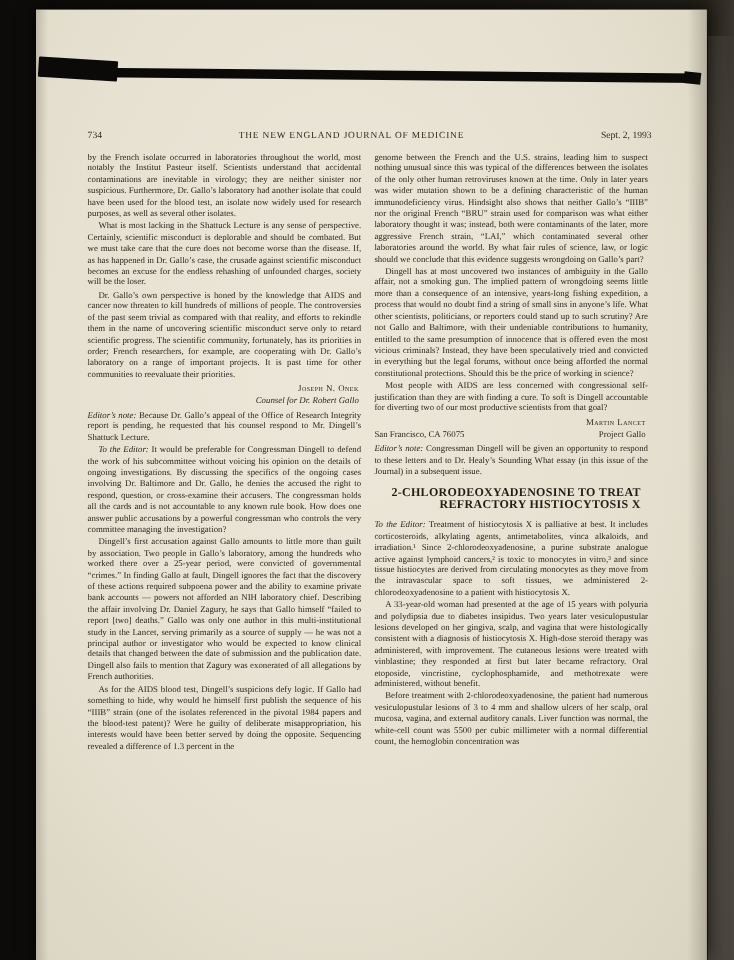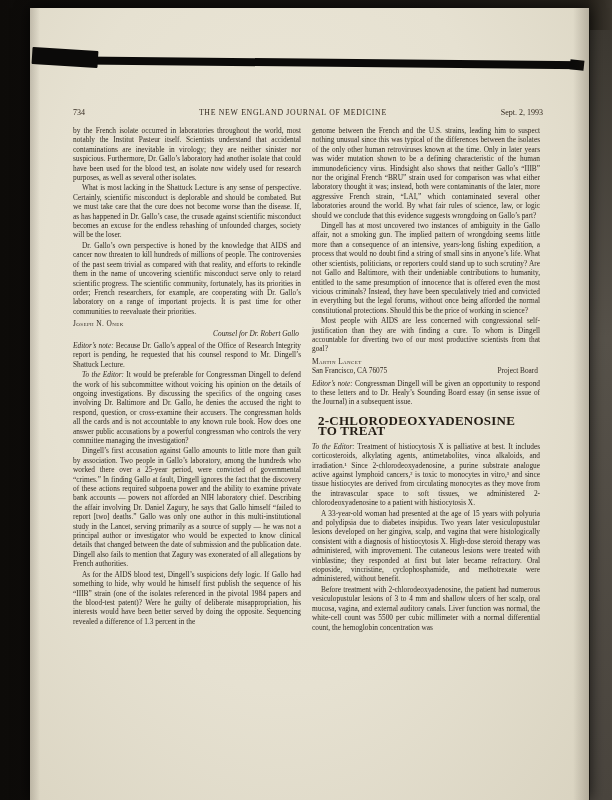--- a/index.html
+++ b/index.html
@@ -29,25 +29,25 @@
     transform:rotate(6deg);}
   .hdr{display:flex;justify-content:space-between;align-items:flex-end;
     margin:100px 46px 0 43px;font-size:8px;color:#33291f;}
   .hdr .jtitle{letter-spacing:.7px;font-size:7.8px;}
   .cols{display:flex;gap:11px;margin:9px 45px 0 43px;}
   .col{width:228px;font-size:7.35px;line-height:9.4px;text-align:justify;color:#2e2720;}
   .col p{margin:0 0 1px 0;}
   p.ind{text-indent:9px;}
   .lead{font-style:italic;font-family:Liberation Serif, serif;}
   .sig{margin:3px 2px 3px 0;}
-  .sig .nm{display:block;font-variant:small-caps;letter-spacing:.4px;}
+  .sig .nm{display:block;text-align:right;font-variant:small-caps;letter-spacing:.4px;}
   .sig .role{display:block;text-align:right;font-style:italic;}
   .sig .row{display:flex;justify-content:space-between;}
   .ednote{margin:3px 0 3px 0;}
-  .sechead{margin:9px 6px 6px 6px;text-align:left;font-weight:bold;font-size:13px;
+  .sechead{margin:9px 6px 6px 6px;text-align:right;font-weight:bold;font-size:10px;
     line-height:10px;letter-spacing:.25px;color:#241d15;}
   .sechead span{display:block;}
 </style>
 </head>
 <body>
 
 <div class="scan">
   <div class="right-strip"></div>
 
   <div class="paper">
@@ -76,34 +76,35 @@
         <p class="ednote"><span class="lead">Editor’s note:</span><span> Because Dr. Gallo’s appeal of the Office of Research Integrity report is pending, he requested that his counsel respond to Mr. Dingell’s Shattuck Lecture.</span></p>
 
         <p class="ind"><span class="lead">To the Editor:</span><span> It would be preferable for Congressman Dingell to defend the work of his subcommittee without voicing his opinion on the details of ongoing investigations. By discussing the specifics of the ongoing cases involving Dr. Baltimore and Dr. Gallo, he denies the accused the right to respond, question, or cross-examine their accusers. The congressman holds all the cards and is not accountable to any known rule book. How does one answer public accusations by a powerful congressman who controls the very committee managing the investigation?</span></p>
         <p class="ind">Dingell’s first accusation against Gallo amounts to little more than guilt by association. Two people in Gallo’s laboratory, among the hundreds who worked there over a 25-year period, were convicted of governmental “crimes.” In finding Gallo at fault, Dingell ignores the fact that the discovery of these actions required subpoena power and the ability to examine private bank accounts — powers not afforded an NIH laboratory chief. Describing the affair involving Dr. Daniel Zagury, he says that Gallo himself “failed to report [two] deaths.” Gallo was only one author in this multi-institutional study in the Lancet, serving primarily as a source of supply — he was not a principal author or investigator who would be expected to know clinical details that changed between the date of submission and the publication date. Dingell also fails to mention that Zagury was exonerated of all allegations by French authorities.</p>
         <p class="ind">As for the AIDS blood test, Dingell’s suspicions defy logic. If Gallo had something to hide, why would he himself first publish the sequence of his “IIIB” strain (one of the isolates referenced in the pivotal 1984 papers and the blood-test patent)? Were he guilty of deliberate misappropriation, his interests would have been better served by doing the opposite. Sequencing revealed a difference of 1.3 percent in the</p>
       </div>
 
       <div class="col">
         <p>genome between the French and the U.S. strains, leading him to suspect nothing unusual since this was typical of the differences between the isolates of the only other human retroviruses known at the time. Only in later years was wider mutation shown to be a defining characteristic of the human immunodeficiency virus. Hindsight also shows that neither Gallo’s “IIIB” nor the original French “BRU” strain used for comparison was what either laboratory thought it was; instead, both were contaminants of the later, more aggressive French strain, “LAI,” which contaminated several other laboratories around the world. By what fair rules of science, law, or logic should we conclude that this evidence suggests wrongdoing on Gallo’s part?</p>
         <p class="ind">Dingell has at most uncovered two instances of ambiguity in the Gallo affair, not a smoking gun. The implied pattern of wrongdoing seems little more than a consequence of an intensive, years-long fishing expedition, a process that would no doubt find a string of small sins in anyone’s life. What other scientists, politicians, or reporters could stand up to such scrutiny? Are not Gallo and Baltimore, with their undeniable contributions to humanity, entitled to the same presumption of innocence that is offered even the most vicious criminals? Instead, they have been speculatively tried and convicted in everything but the legal forums, without once being afforded the normal constitutional protections. Should this be the price of working in science?</p>
-        <p class="ind">Most people with AIDS are less concerned with congressional self-justification than they are with finding a cure. To whom is Dingell accountable for diverting two of our most productive scientists from that goal?</p>
+        <p class="ind">Most people with AIDS are less concerned with congressional self-justification than they are with finding a cure. To soft is Dingell accountable for diverting two of our most productive scientists from that goal?</p>
 
         <div class="sig">
           <span class="nm">Martin Lancet</span>
           <span class="row">
             <span>San Francisco, CA 76075</span>
-            <span>Project Board</span>
+            <span>Project Gallo</span>
           </span>
         </div>
 
-        <p class="ednote"><span class="lead">Editor’s note:</span><span> Congressman Dingell will be given an opportunity to respond to these letters and to Dr. Healy’s Sounding Board essay (in sense issue of the Journal) in a subsequent issue.</span></p>
+        <p class="ednote"><span class="lead">Editor’s note:</span><span> Congressman Dingell will be given an opportunity to respond to these letters and to Dr. Healy’s Sounding What essay (in this issue of the Journal) in a subsequent issue.</span></p>
 
         <div class="sechead">
           <span>2-CHLORODEOXYADENOSINE TO TREAT</span>
+          <span>REFRACTORY HISTIOCYTOSIS X</span>
         </div>
 
         <p><span class="lead">To the Editor:</span><span> Treatment of histiocytosis X is palliative at best. It includes corticosteroids, alkylating agents, antimetabolites, vinca alkaloids, and irradiation.¹ Since 2-chlorodeoxyadenosine, a purine substrate analogue active against lymphoid cancers,² is toxic to monocytes in vitro,³ and since tissue histiocytes are derived from circulating monocytes as they move from the intravascular space to soft tissues, we administered 2-chlorodeoxyadenosine to a patient with histiocytosis X.</span></p>
         <p class="ind">A 33-year-old woman had presented at the age of 15 years with polyuria and polydipsia due to diabetes insipidus. Two years later vesiculopustular lesions developed on her gingiva, scalp, and vagina that were histologically consistent with a diagnosis of histiocytosis X. High-dose steroid therapy was administered, with improvement. The cutaneous lesions were treated with vinblastine; they responded at first but later became refractory. Oral etoposide, vincristine, cyclophosphamide, and methotrexate were administered, without benefit.</p>
         <p class="ind">Before treatment with 2-chlorodeoxyadenosine, the patient had numerous vesiculopustular lesions of 3 to 4 mm and shallow ulcers of her scalp, oral mucosa, vagina, and external auditory canals. Liver function was normal, the white-cell count was 5500 per cubic millimeter with a normal differential count, the hemoglobin concentration was</p>
       </div>
 
     </div>
   </div>
 </div>

